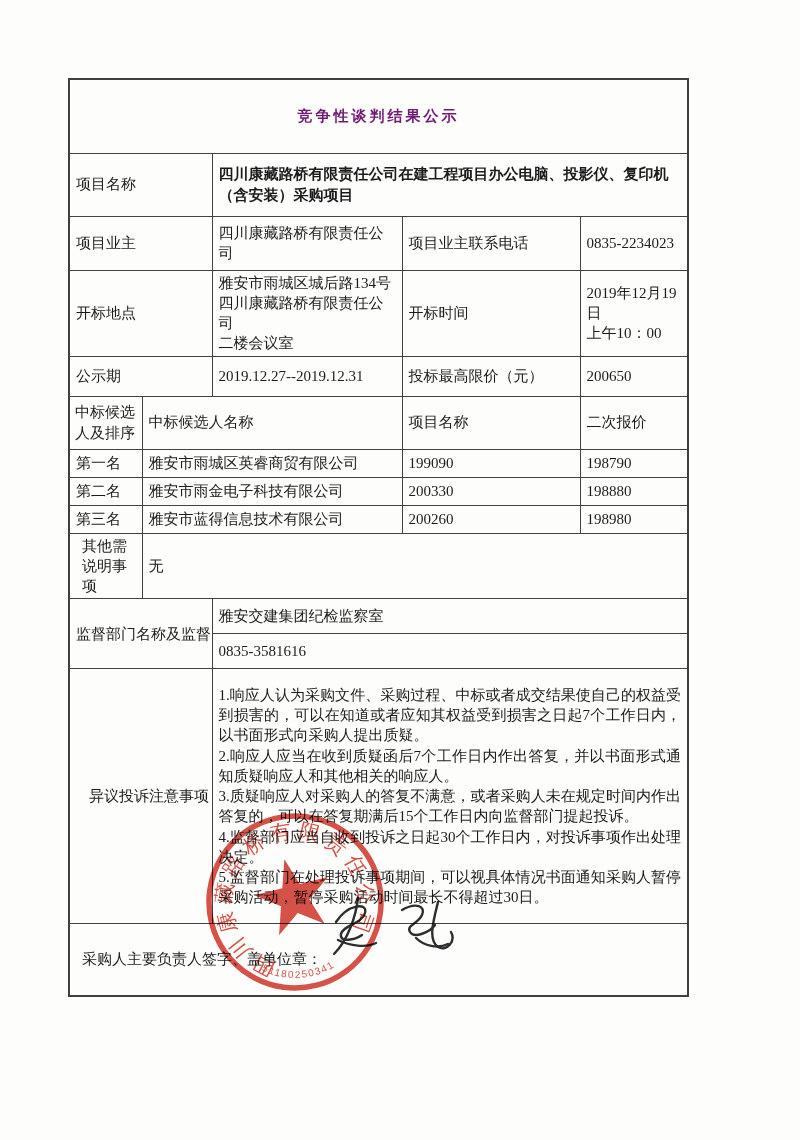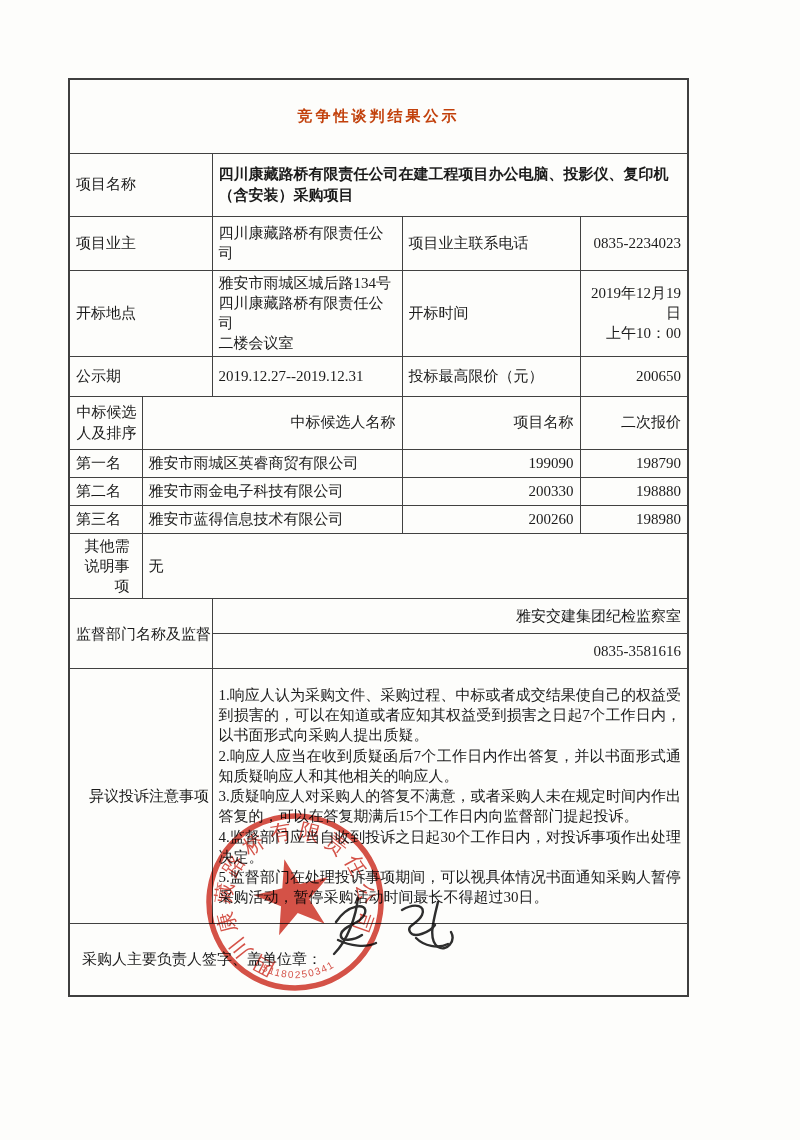--- a/index.html
+++ b/index.html
@@ -15,23 +15,23 @@
   }
   table.doc td{
     border:1px solid #414141;
     font-size:15px;line-height:1.35;
     padding:2px 6px;vertical-align:middle;
     overflow:hidden;
   }
   .title-cell{
     font-family:"Liberation Sans","DejaVu Sans",sans-serif;
     font-weight:600;font-size:28px;letter-spacing:3px;
-    text-align:center;color:#c2410c;
+    text-align:center;color:#701a75;
   }
-  .ctr{text-align:right;}
+  .ctr{text-align:left;}
   .pre{white-space:pre-line;}
   .wrapval{line-height:1.55;padding:4px 8px;font-weight:bold;}
   .clip{white-space:nowrap;overflow:hidden;font-size:14px;padding:2px 0 2px 5px;}
   .nowrap{white-space:nowrap;}
   .notice{
     font-size:14px;line-height:1.5;padding:6px 10px;
     text-align:justify;vertical-align:middle;
   }
   .stamp{
     position:absolute;left:190px;top:797px;width:210px;height:210px;

